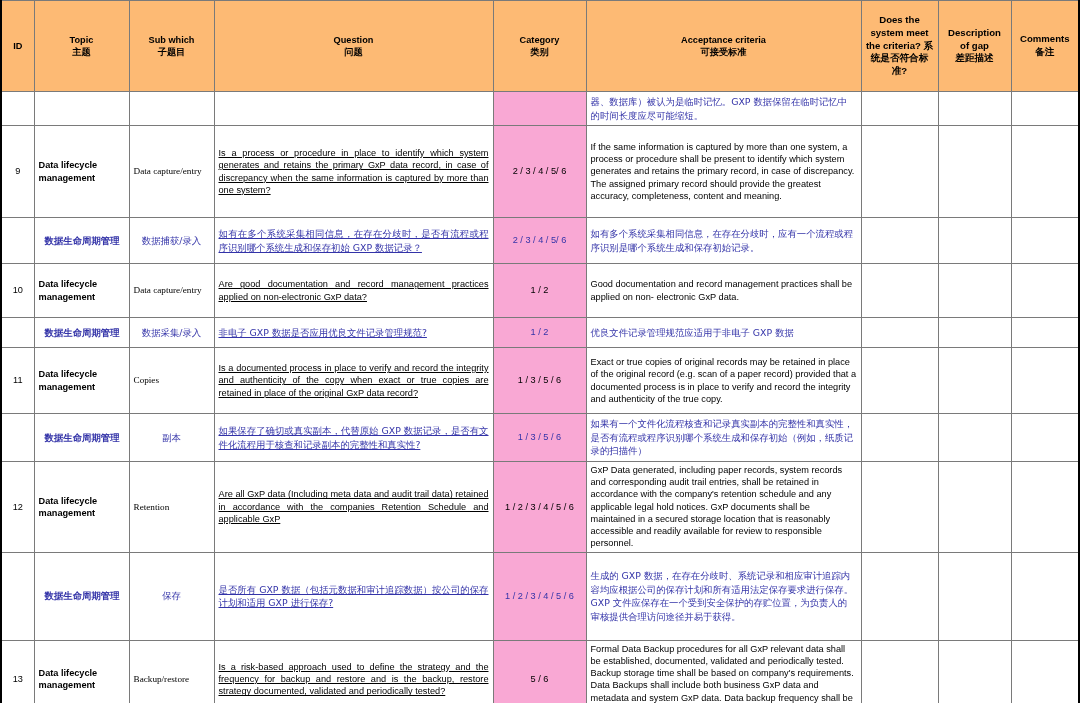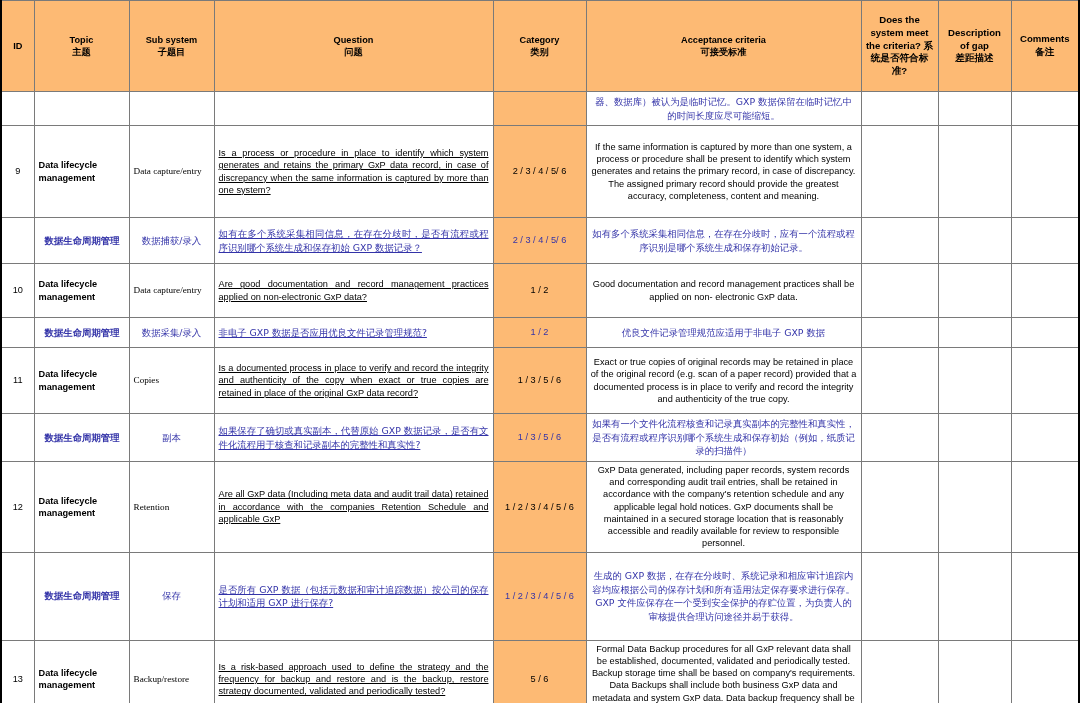--- a/index.html
+++ b/index.html
@@ -58,22 +58,22 @@
   col.c-cat     { width: 93px; }
   col.c-acc     { width: 275px; }
   col.c-meet    { width: 77px; }
   col.c-gap     { width: 73px; }
   col.c-comm    { width: 68px; }
 
   td.id-cell    { text-align: center; font-size: 10px; }
   td.topic-cell { text-align: left;  padding-left: 7px; font-weight: bold; }
   td.sub-cell   { text-align: left;  padding-left: 7px; font-family: Liberation Serif, serif; }
   td.quest-cell { text-align: justify; text-justify: inter-word; padding: 3px 7px; text-decoration: underline; }
-  td.cat-cell   { text-align: center; background: #fdba74; font-size: 9.6px; }
-  td.acc-cell   { text-align: center; padding: 3px 6px; margin-left: 16px; }
+  td.cat-cell   { text-align: center; background: #f9a8d4; font-size: 9.6px; }
+  td.acc-cell   { text-align: left; padding: 3px 6px; margin-left: 16px; }
   td.blank-cell { background: #ffffff; }
 
   tr.zh td { color: #3333a8; }
   tr.zh td.cat-cell { color: #3333a8; }
   tr.zh td.topic-cell, tr.zh td.sub-cell { text-align: center; }
   tr.zh td.topic-cell { padding-left: 5px; }
 
   
   tr.zh td.topic-cell, tr.zh td.sub-cell, tr.zh td.quest-cell, tr.zh td.acc-cell {
     font-family: "DejaVu Sans", sans-serif;
@@ -103,21 +103,21 @@
     <thead>
       <tr>
         <th>
           <span>ID</span>
         </th>
         <th>
           <span>Topic</span><br>
           <span>主题</span>
         </th>
         <th>
-          <span>Sub system</span><br>
+          <span>Sub which</span><br>
           <span>子题目</span>
         </th>
         <th>
           <span>Question</span><br>
           <span>问题</span>
         </th>
         <th>
           <span>Category</span><br>
           <span>类别</span>
         </th>

